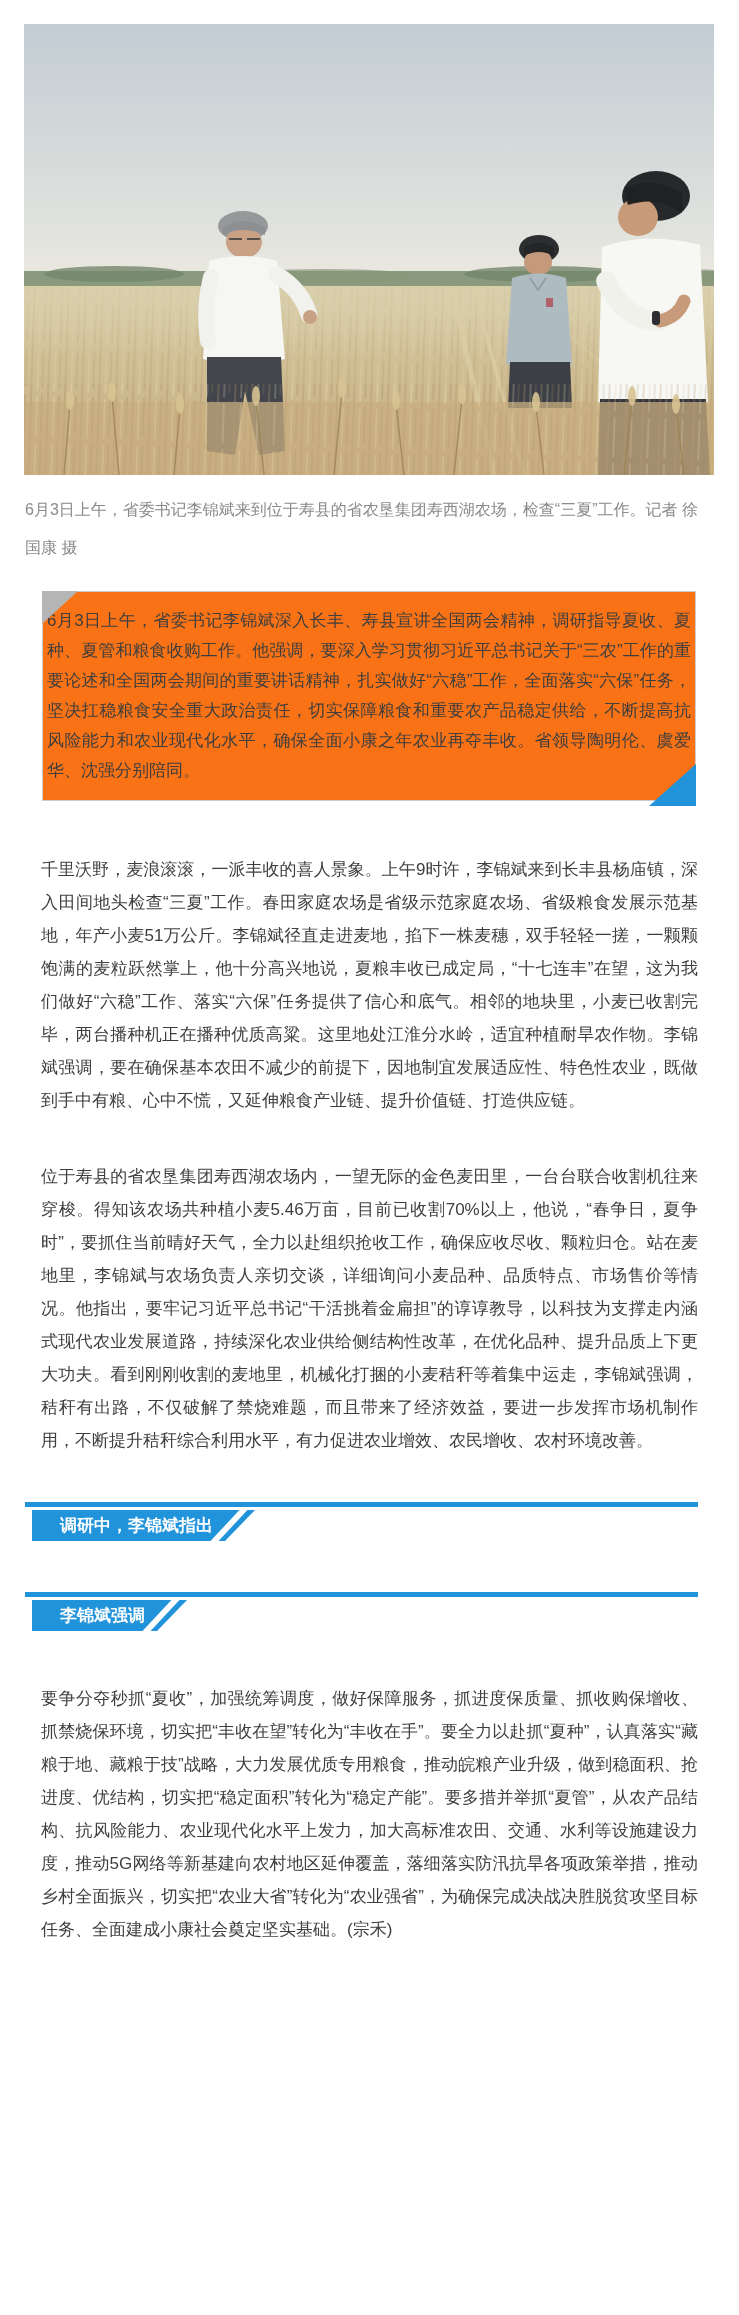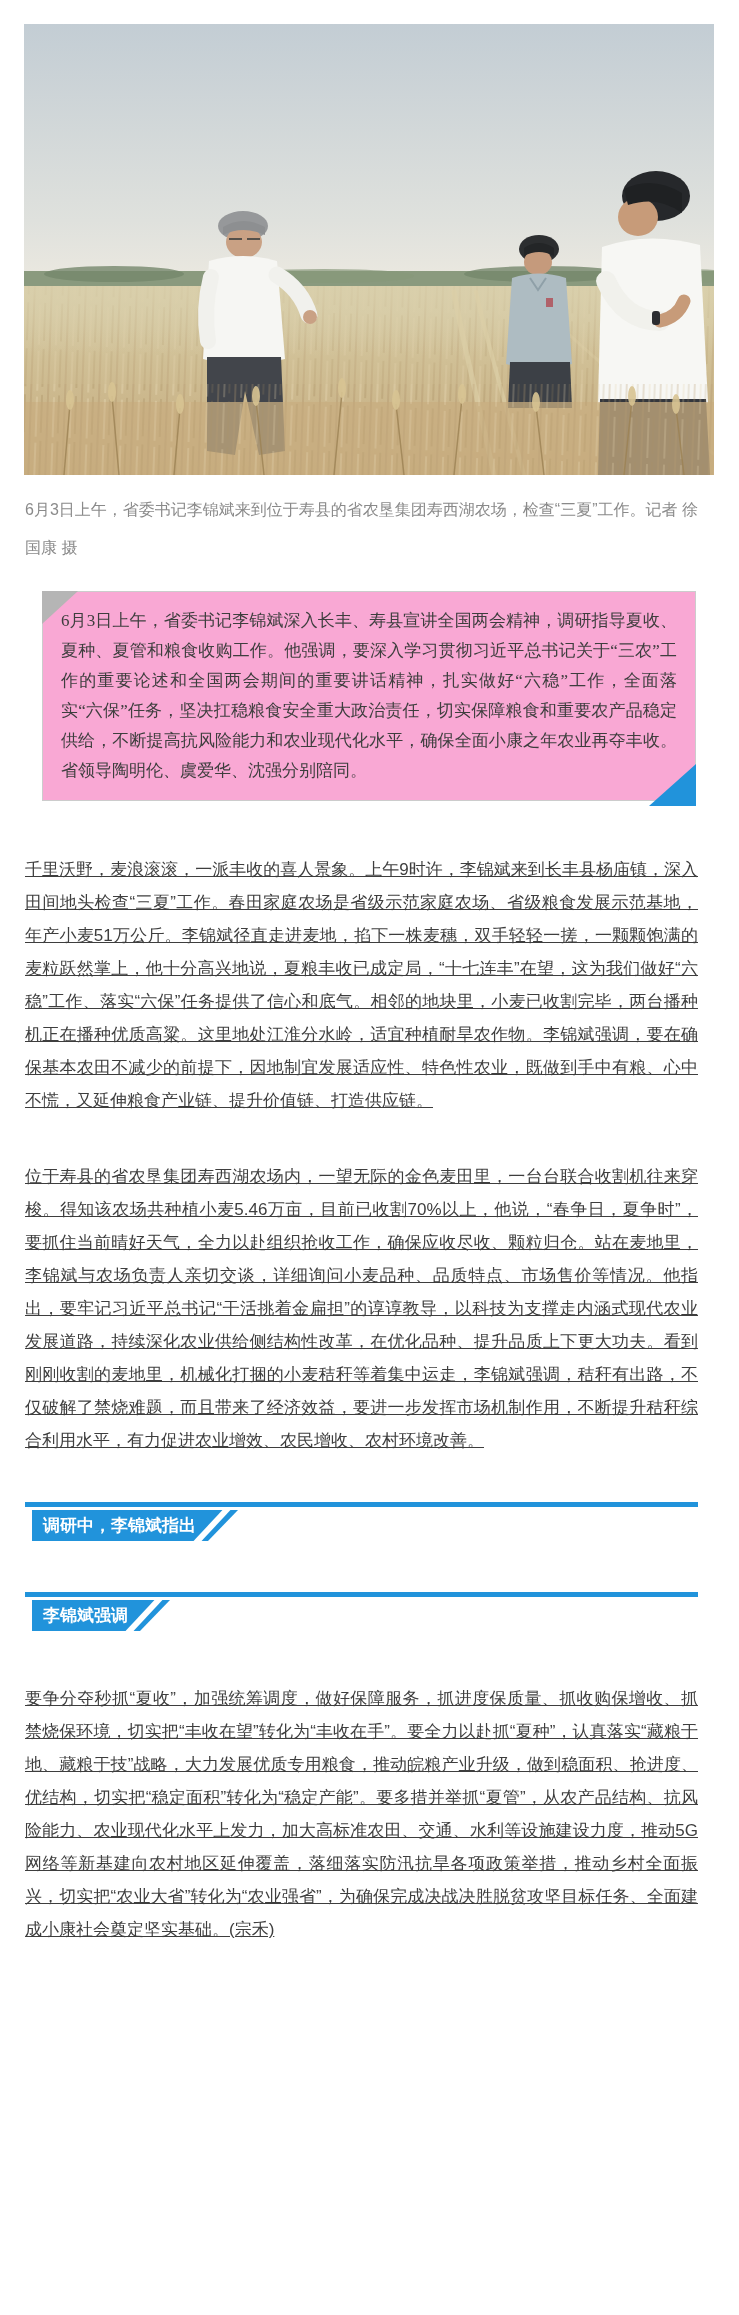--- a/index.html
+++ b/index.html
@@ -16,37 +16,37 @@
 
   
   .photo-wrap{margin:24px 25px 0 24px;width:690px;height:451px;line-height:0;}
   .photo-wrap svg{display:block;}
 
   
   .caption{margin:16px 25px 0 25px;font-size:16px;line-height:38px;color:var(--caption-text);text-align:justify;}
 
   
   .quote-box{position:relative;margin:24px 27px 52px 42px;border:1px solid var(--quote-border);
-    padding:14px 18px;background:#f9a8d4;font-family:Liberation Serif, serif;}
+    padding:14px 4px;background:#f97316;}
   .quote-box p{margin:0;font-size:17px;line-height:30px;color:var(--body-text);text-align:justify;}
   .corner-tl{position:absolute;top:-1px;left:-1px;width:0;height:0;
     border-top:33px solid var(--corner-gray);border-right:36px solid transparent;}
   .corner-br{position:absolute;bottom:-6px;right:-1px;width:0;height:0;
     border-bottom:42px solid var(--accent);border-left:47px solid transparent;}
 
   
-  .body-p{margin:0 25px 44px 25px;font-size:17px;line-height:33px;color:var(--body-text);text-align:justify;text-decoration:underline;}
+  .body-p{margin:0 25px 44px 41px;font-size:17px;line-height:33px;color:var(--body-text);text-align:justify;}
   .body-p.tight{margin-bottom:0;}
 
   
   .section-header{margin:37px 25px 51px 25px;}
   .section-header .bar{height:5px;background:var(--accent);}
   .section-header .badge{position:relative;display:inline-block;margin:3px 0 0 7px;
     background:var(--accent);color:#fff;font-size:17px;font-weight:bold;
-    height:31px;line-height:31px;padding:0 42px 0 11px;
+    height:31px;line-height:31px;padding:0 42px 0 28px;
     clip-path:polygon(0 0,100% 0,calc(100% - 30px) 100%,0 100%);}
   .section-header .badge::after{content:"";position:absolute;top:0;right:22px;width:8px;height:100%;
     background:#fff;transform:skewX(-43deg);}
   .bottom-space{height:34px;}
 </style>
 </head>
 <body>
 
 <div class="page">
 

